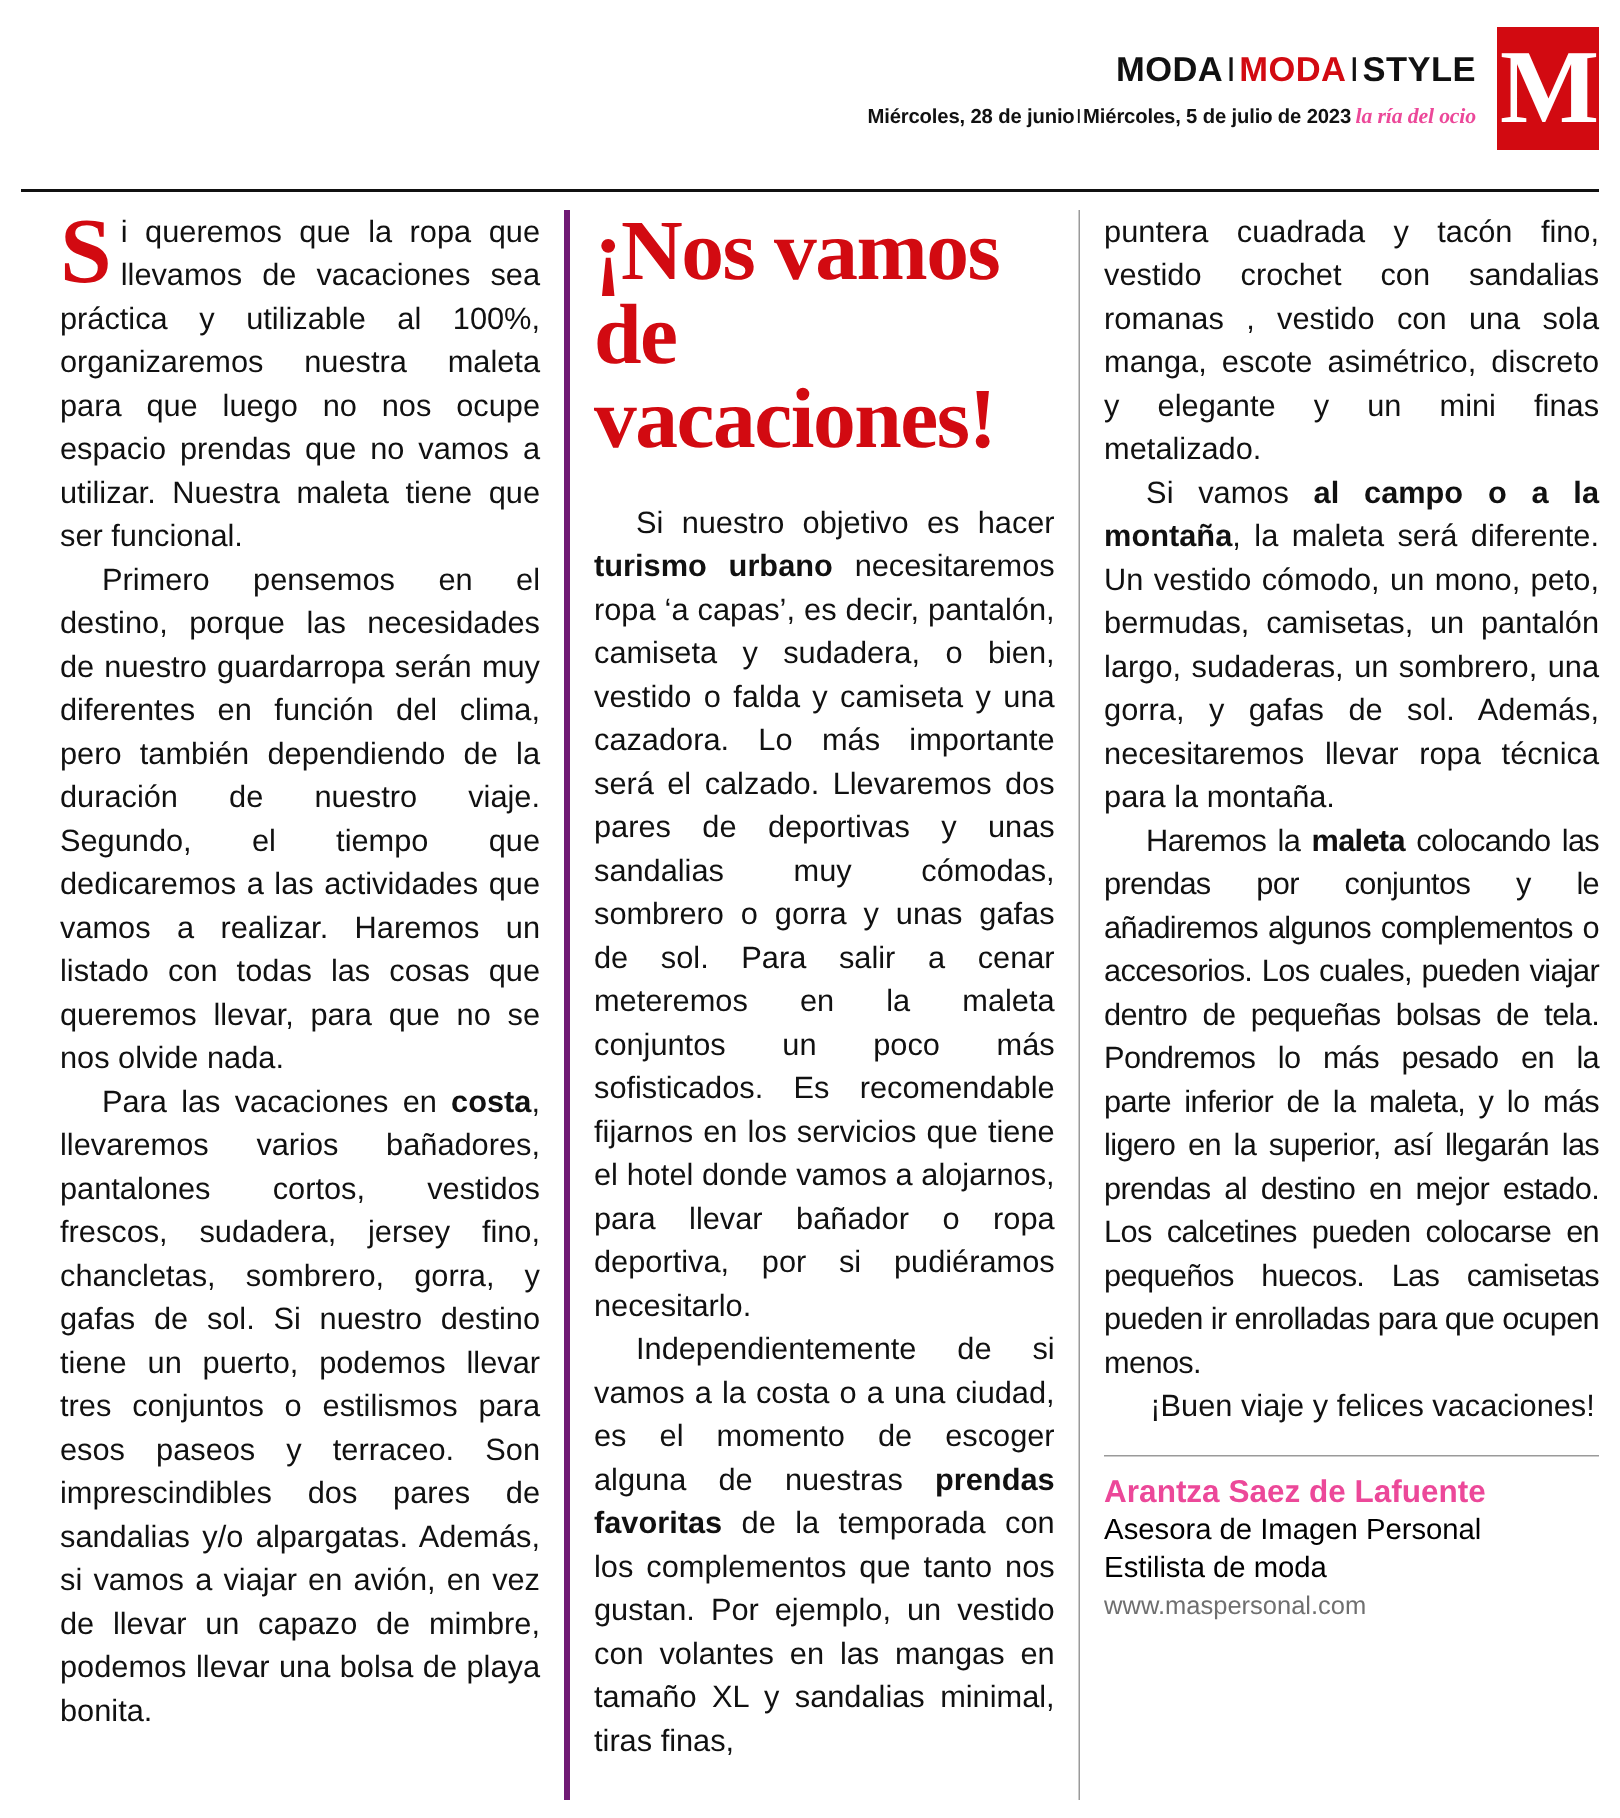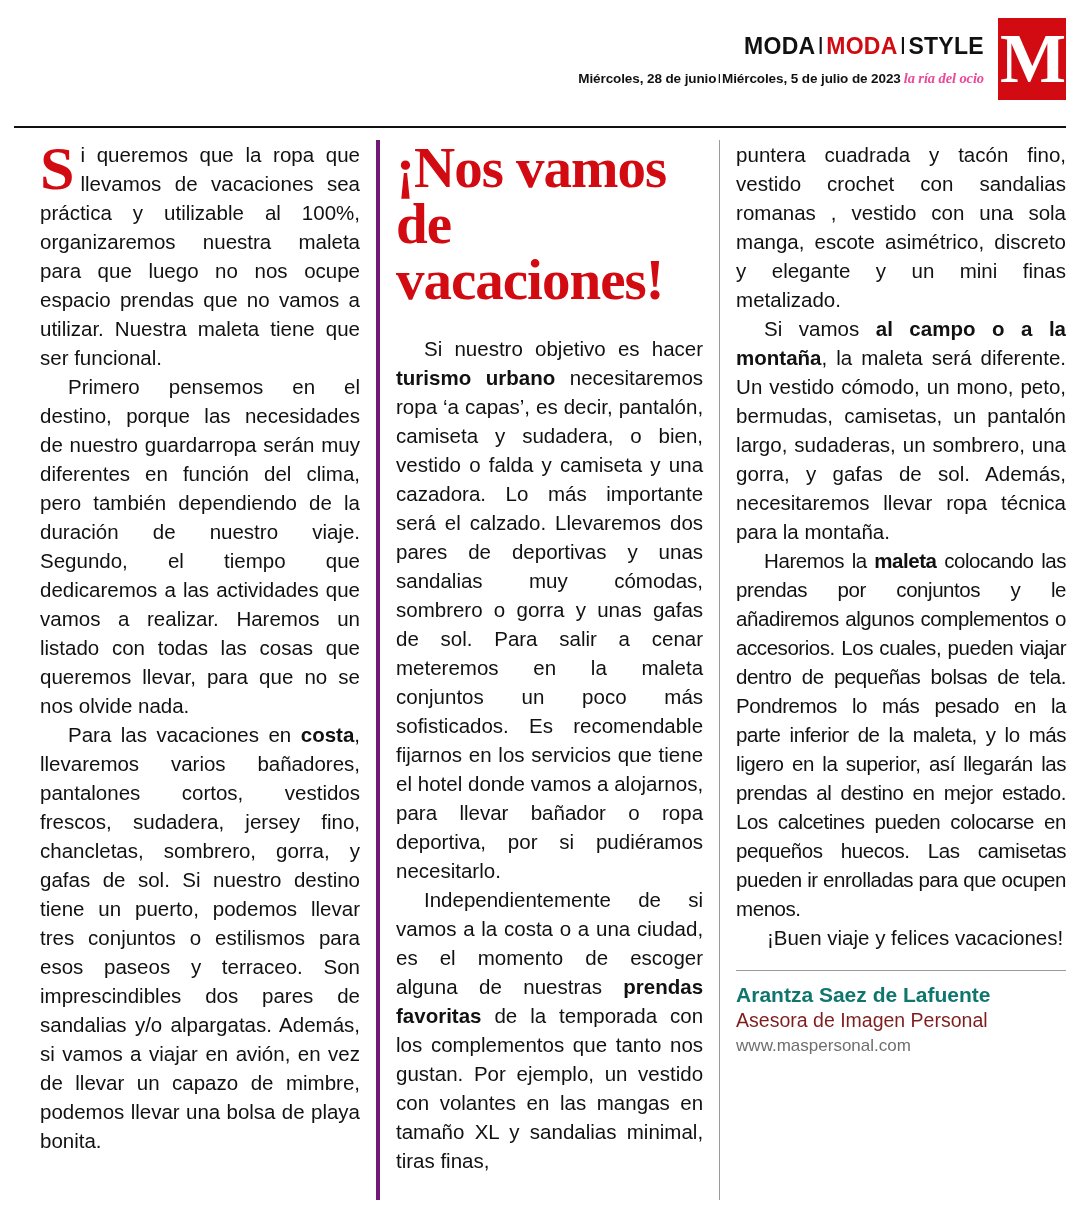--- a/index.html
+++ b/index.html
@@ -154,27 +154,27 @@
 
   
   .byline-rule {
     border-top: 1px solid #9a9a9a;
     margin: 18px 0 10px 0;
   }
   .byline-name {
     font-family: "Liberation Sans", sans-serif;
     font-weight: 700;
     font-size: 21px;
-    color: #0f766e;
+    color: #ec4899;
     line-height: 27px;
   }
   .byline-role {
     font-family: "Liberation Sans", sans-serif;
     font-size: 19.5px;
-    color: #7f1d1d;
+    color: #000000;
     line-height: 25px;
   }
   .byline-web {
     font-family: "Liberation Sans", sans-serif;
     font-size: 17px;
     color: #6f6f6f;
     line-height: 25px;
   }
   .tight { letter-spacing: -0.45px; }
 </style>
@@ -217,17 +217,18 @@
 
     <div class="col col-3">
       <p class="body">puntera cuadrada y tacón fino, vestido crochet con sandalias romanas , vestido con una sola manga, escote asimétrico, discreto y elegante y un mini finas metalizado.</p>
       <p class="body" style="text-indent:28px;"><span>Si vamos </span><b>al campo o a la montaña</b><span>, la maleta será diferente. Un vestido cómodo, un mono, peto, bermudas, camisetas, un pantalón largo, sudaderas, un sombrero, una gorra, y gafas de sol. Además, necesitaremos llevar ropa técnica para la montaña.</span></p>
       <p class="body tight" style="text-indent:28px;"><span>Haremos la </span><b>maleta</b><span> colocando las prendas por conjuntos y le añadiremos algunos complementos o accesorios. Los cuales, pueden viajar dentro de pequeñas bolsas de tela. Pondremos lo más pesado en la parte inferior de la maleta, y lo más ligero en la superior, así llegarán las prendas al destino en mejor estado. Los calcetines pueden colocarse en pequeños huecos. Las camisetas pueden ir enrolladas para que ocupen menos.</span></p>
       <p class="body" style="text-align:center;">¡Buen viaje y felices vacaciones!</p>
 
       <div class="byline-rule"></div>
       <div class="byline-name">Arantza Saez de Lafuente</div>
       <div class="byline-role">Asesora de Imagen Personal</div>
+      <div class="byline-role">Estilista de moda</div>
       <div class="byline-web">www.maspersonal.com</div>
     </div>
 
   </div>
 </div>
 
 </body></html>

